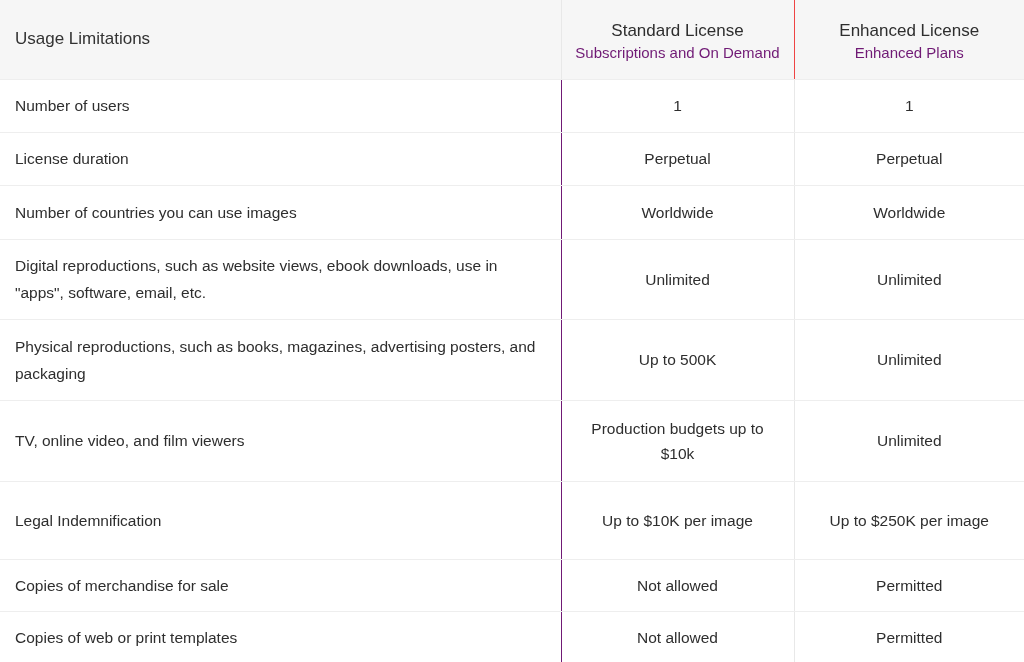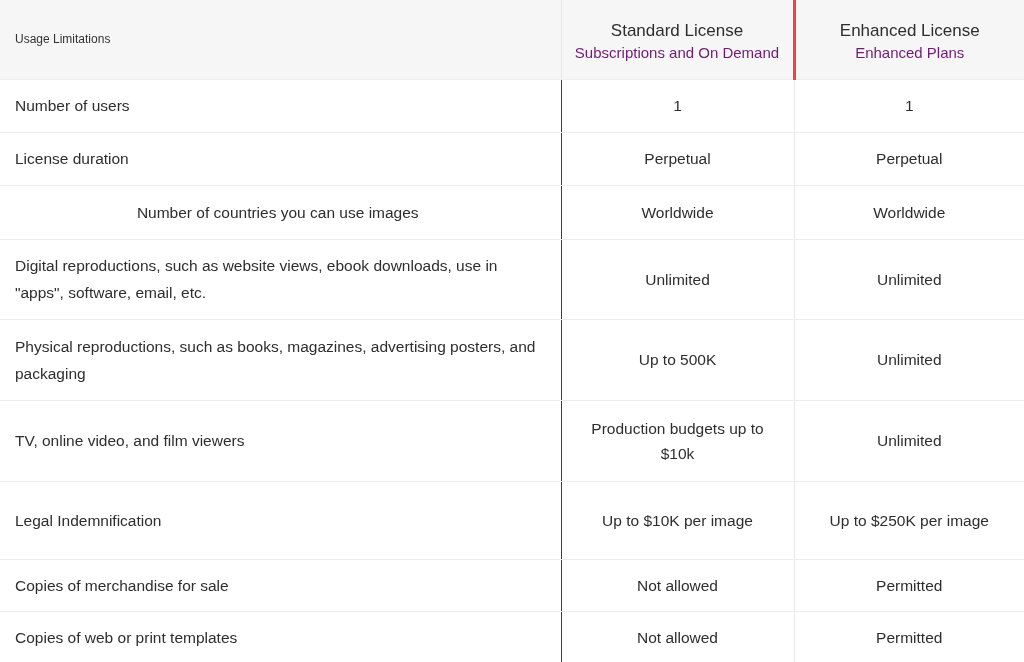--- a/index.html
+++ b/index.html
@@ -36,30 +36,30 @@
     height: 79px;
     box-sizing: border-box;
     border-bottom: 1px solid #eeeeee;
     font-weight: normal;
     vertical-align: middle;
   }
   th.feature-head {
     text-align: left;
     padding-left: 15px;
     color: #333333;
-    font-size: 12px;
+    font-size: 17px;
     border-right: 1px solid #e8e8e8;
   }
   th.plan-head {
     text-align: center;
     padding: 0 10px;
     box-sizing: border-box;
   }
   th.plan-head.divider {
-    border-right: 3px solid #ef4444;
+    border-right: 1px solid #ef4444;
     margin-top: 38px;
   }
   .plan-title {
     display: block;
     font-size: 17px;
     color: #2e2e2e;
     line-height: 24px;
   }
   .plan-sub {
     display: block;
@@ -88,21 +88,21 @@
   td.value-cell {
     text-align: center;
     padding: 8px 12px;
     line-height: 25px;
   }
   td.value-cell.divider {
     border-right: 1px solid #e8e8e8;
   }
 
   tbody tr.row-h53 td { height: 53px; }
-  tbody tr.row-h54 td { height: 54px; text-align: center; }
+  tbody tr.row-h54 td { height: 54px; }
   tbody tr.row-h80 td { height: 80px; }
   tbody tr.row-h81 td { height: 81px; }
   tbody tr.row-h78 td { height: 78px; margin-left: 29px; }
   tbody tr.row-h52 td { height: 52px; }
 </style>
 </head>
 <body>
 
 <table class="comparison-table">
   <colgroup>

